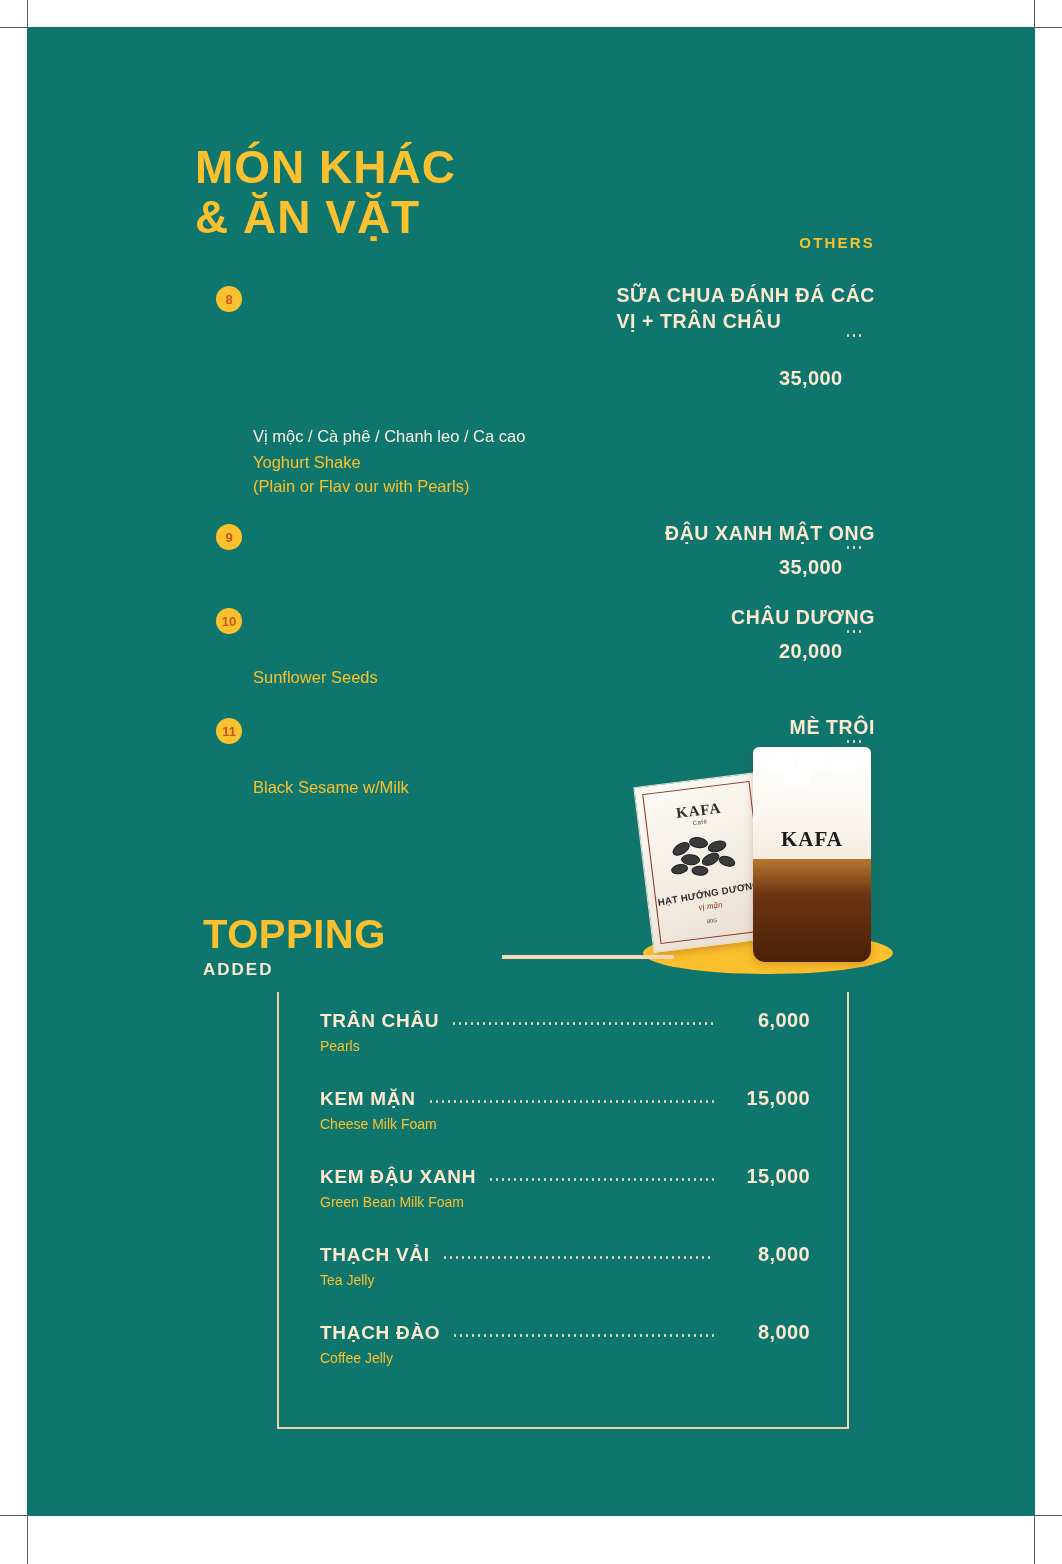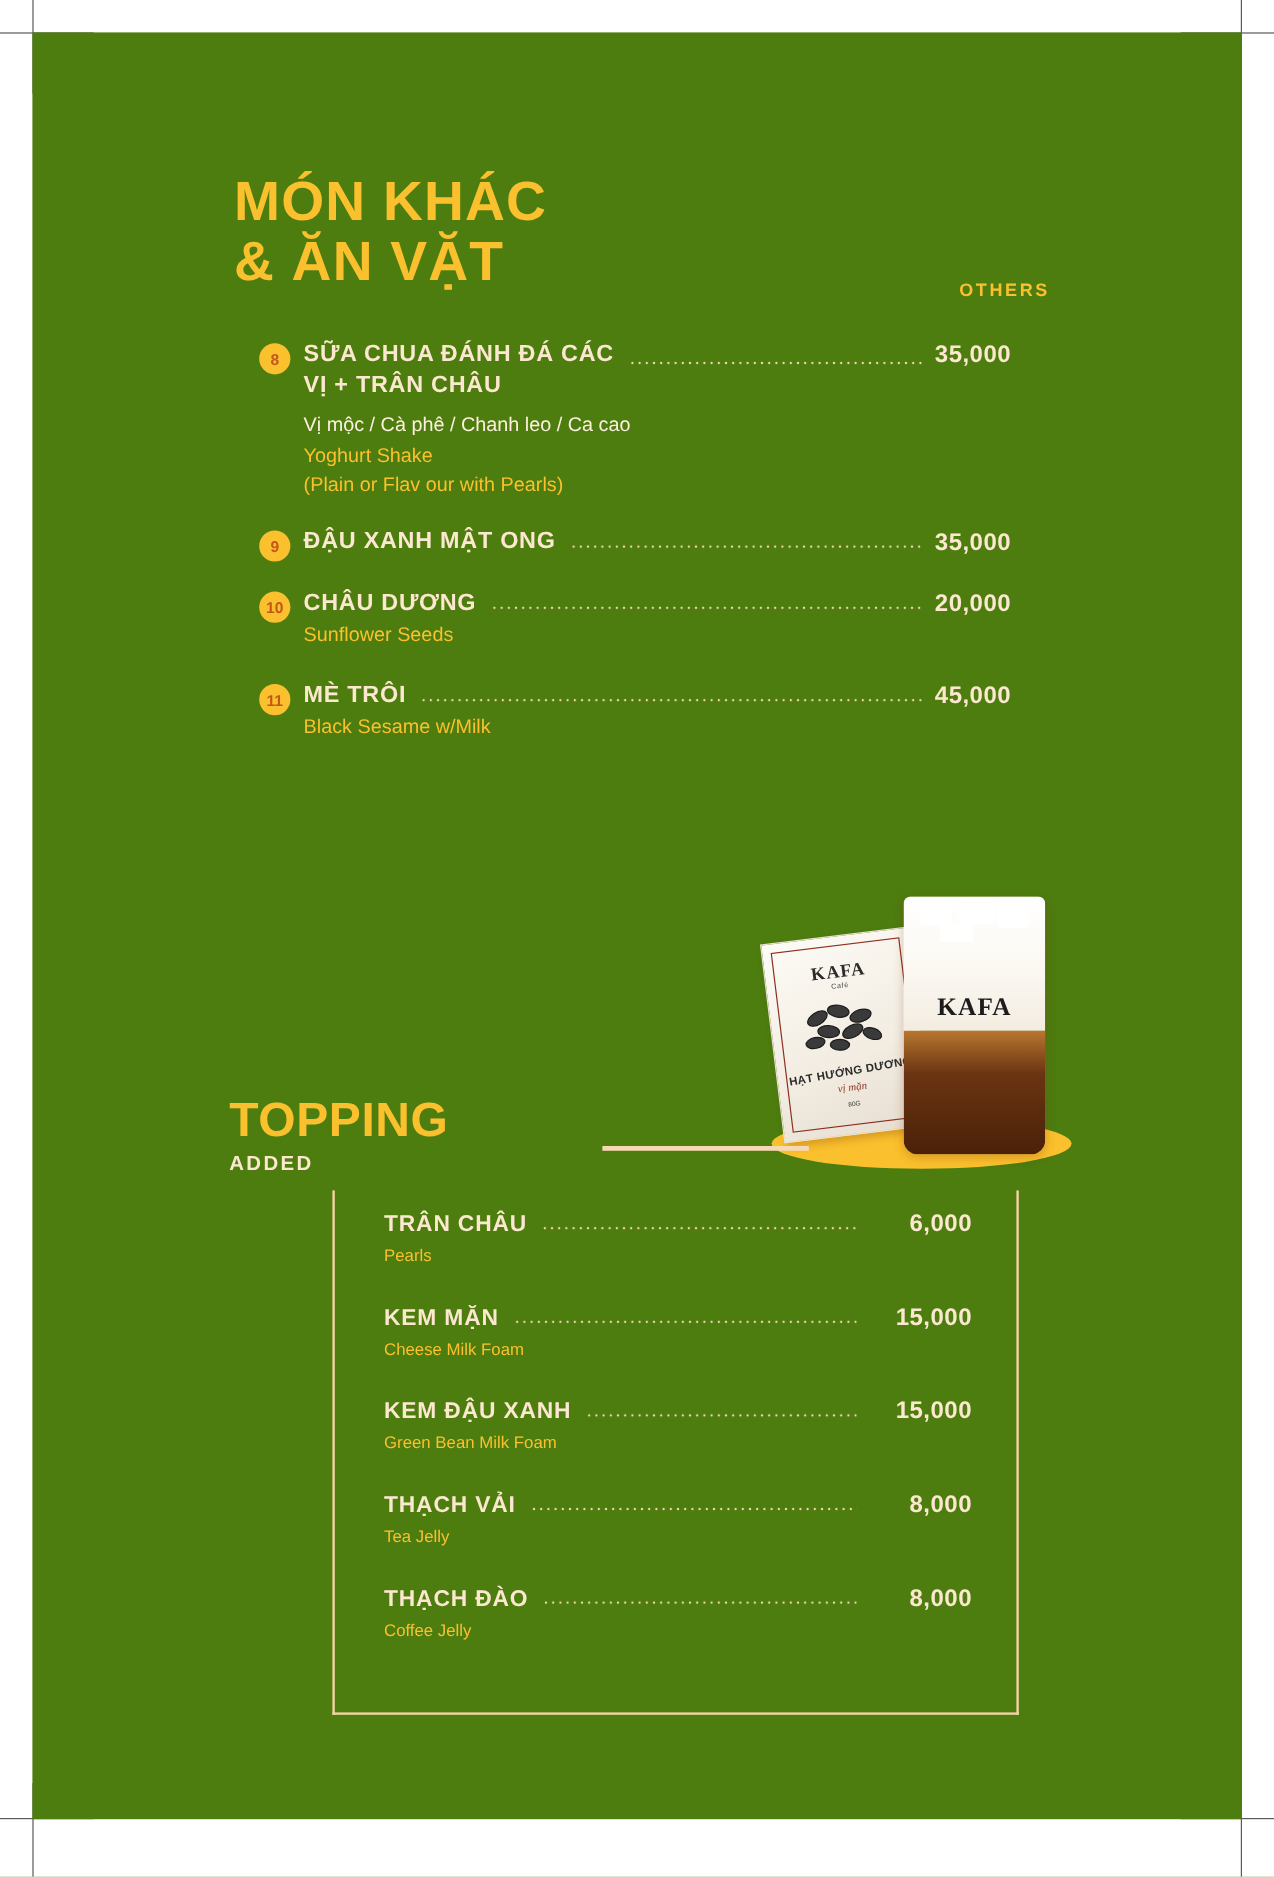--- a/index.html
+++ b/index.html
@@ -13,21 +13,21 @@
   
   .cropmark{position:absolute;background:#5a5a5a;}
   .cm-h{height:1px;width:78px;}
   .cm-v{width:1px;height:78px;}
 
   
   .page{
     position:absolute;
     left:27px;top:27px;
     width:1008px;height:1489px;
-    background:#4d7c0f;
+    background:#0f766e;
     overflow:hidden;
   }
 
   
   .head-wrap{position:absolute;left:168px;top:115px;width:680px;}
   .head-title{
     color:#FBC02D;
     font-weight:bold;
     font-size:46px;
     line-height:50px;
@@ -49,21 +49,21 @@
   .m-item{position:relative;margin-bottom:4px;}
   .m-badge{
     position:absolute;left:21px;top:4px;
     width:26px;height:26px;border-radius:50%;
     background:#FBC02D;color:#C4561B;
     font-size:13px;font-weight:bold;
     display:flex;align-items:center;justify-content:center;
     letter-spacing:0;
   }
   .m-body{margin-left:58px;}
-  .m-row{display:flex;align-items:flex-end;}
+  .m-row{display:flex;align-items:flex-end;flex-direction:column;}
   .m-name{
     color:#FBE8CF;
     font-weight:bold;
     font-size:19.5px;
     line-height:26px;
     letter-spacing:.6px;
     white-space:pre-line;
     flex:0 0 auto;
     max-width:500px;
   }
@@ -161,21 +161,21 @@
     background:linear-gradient(180deg,#b8762f 0%,#6b3412 35%,#4a2108 100%);
   }
   .glass-logo{
     position:absolute;top:80px;left:0;right:0;text-align:center;
     color:#1c1c1c;font-family:"Liberation Serif",serif;
     font-weight:bold;font-size:21px;letter-spacing:1px;z-index:3;
   }
   .glass-ice{position:absolute;background:rgba(255,255,255,.85);border-radius:3px;z-index:2;}
 
   
-  .topping-head{position:absolute;left:164px;top:886px;}
+  .topping-head{position:absolute;left:176px;top:886px;}
   .topping-title{
     color:#FBC02D;font-weight:bold;font-size:40px;
     letter-spacing:.5px;line-height:42px;margin:0;
   }
   .topping-added{
     color:#FBE8CF;font-weight:bold;font-size:17px;
     letter-spacing:2px;margin-top:5px;
   }
   .topping-rule{
     position:absolute;left:475px;top:928px;

